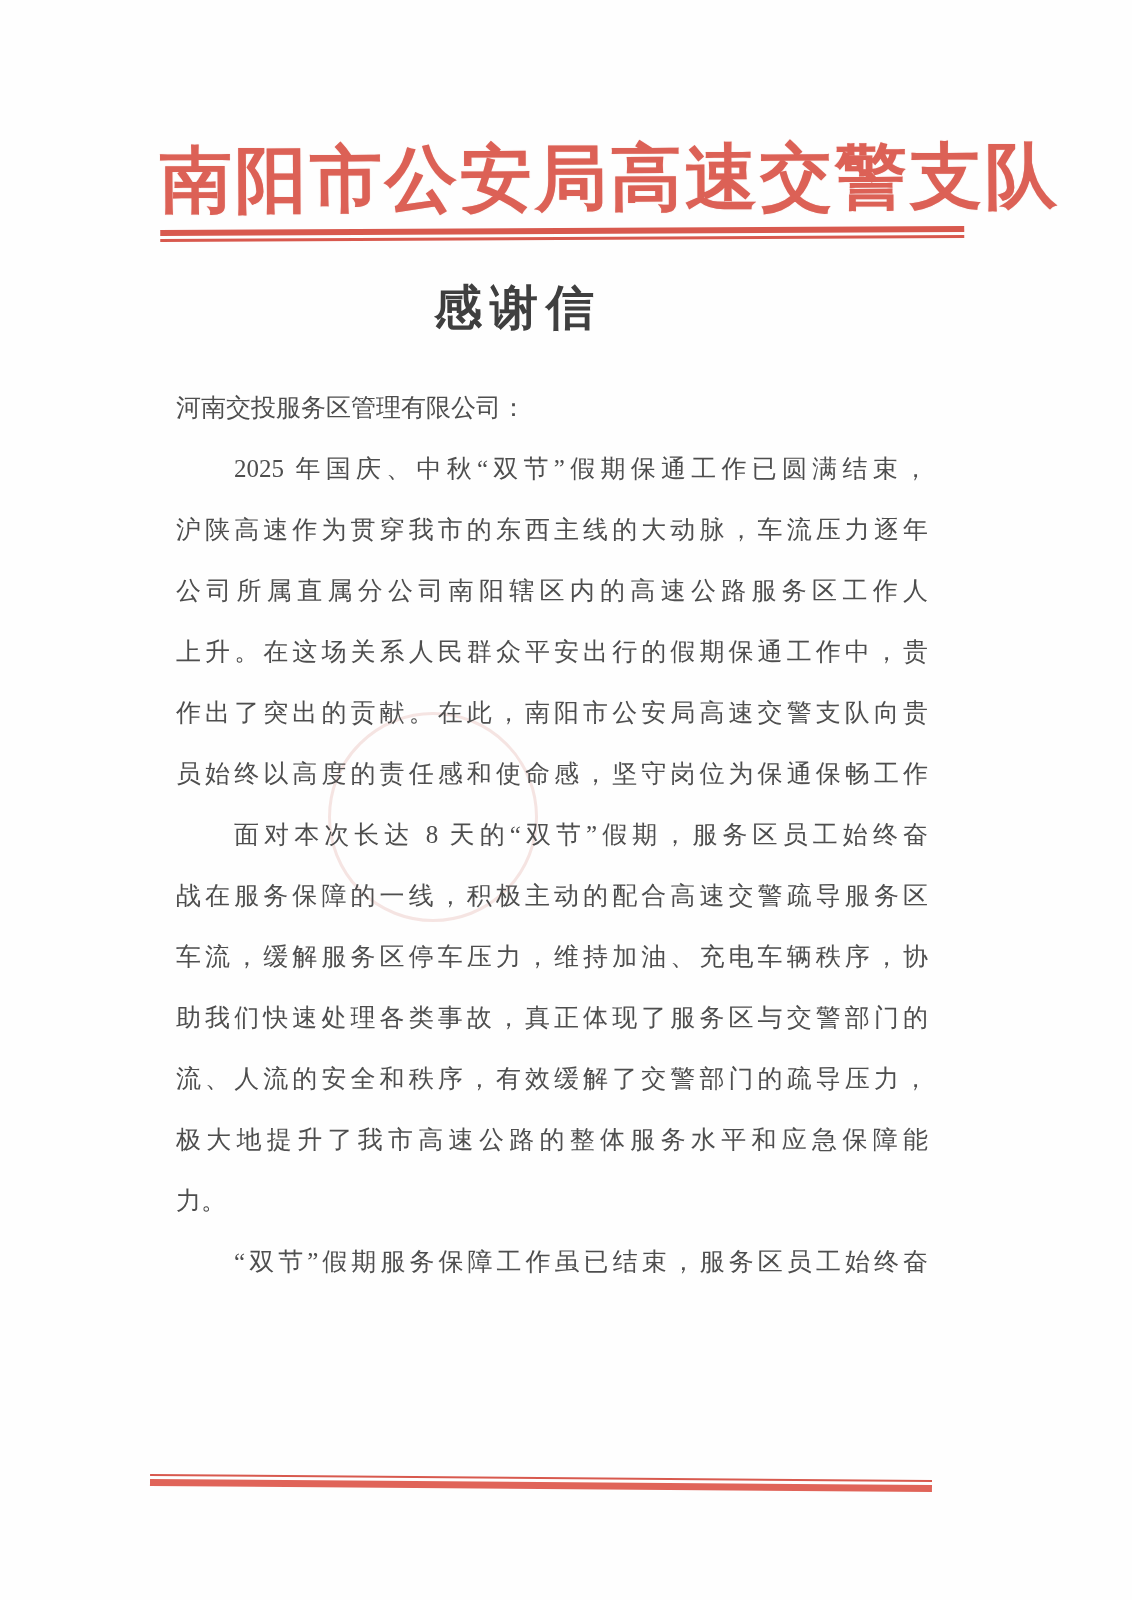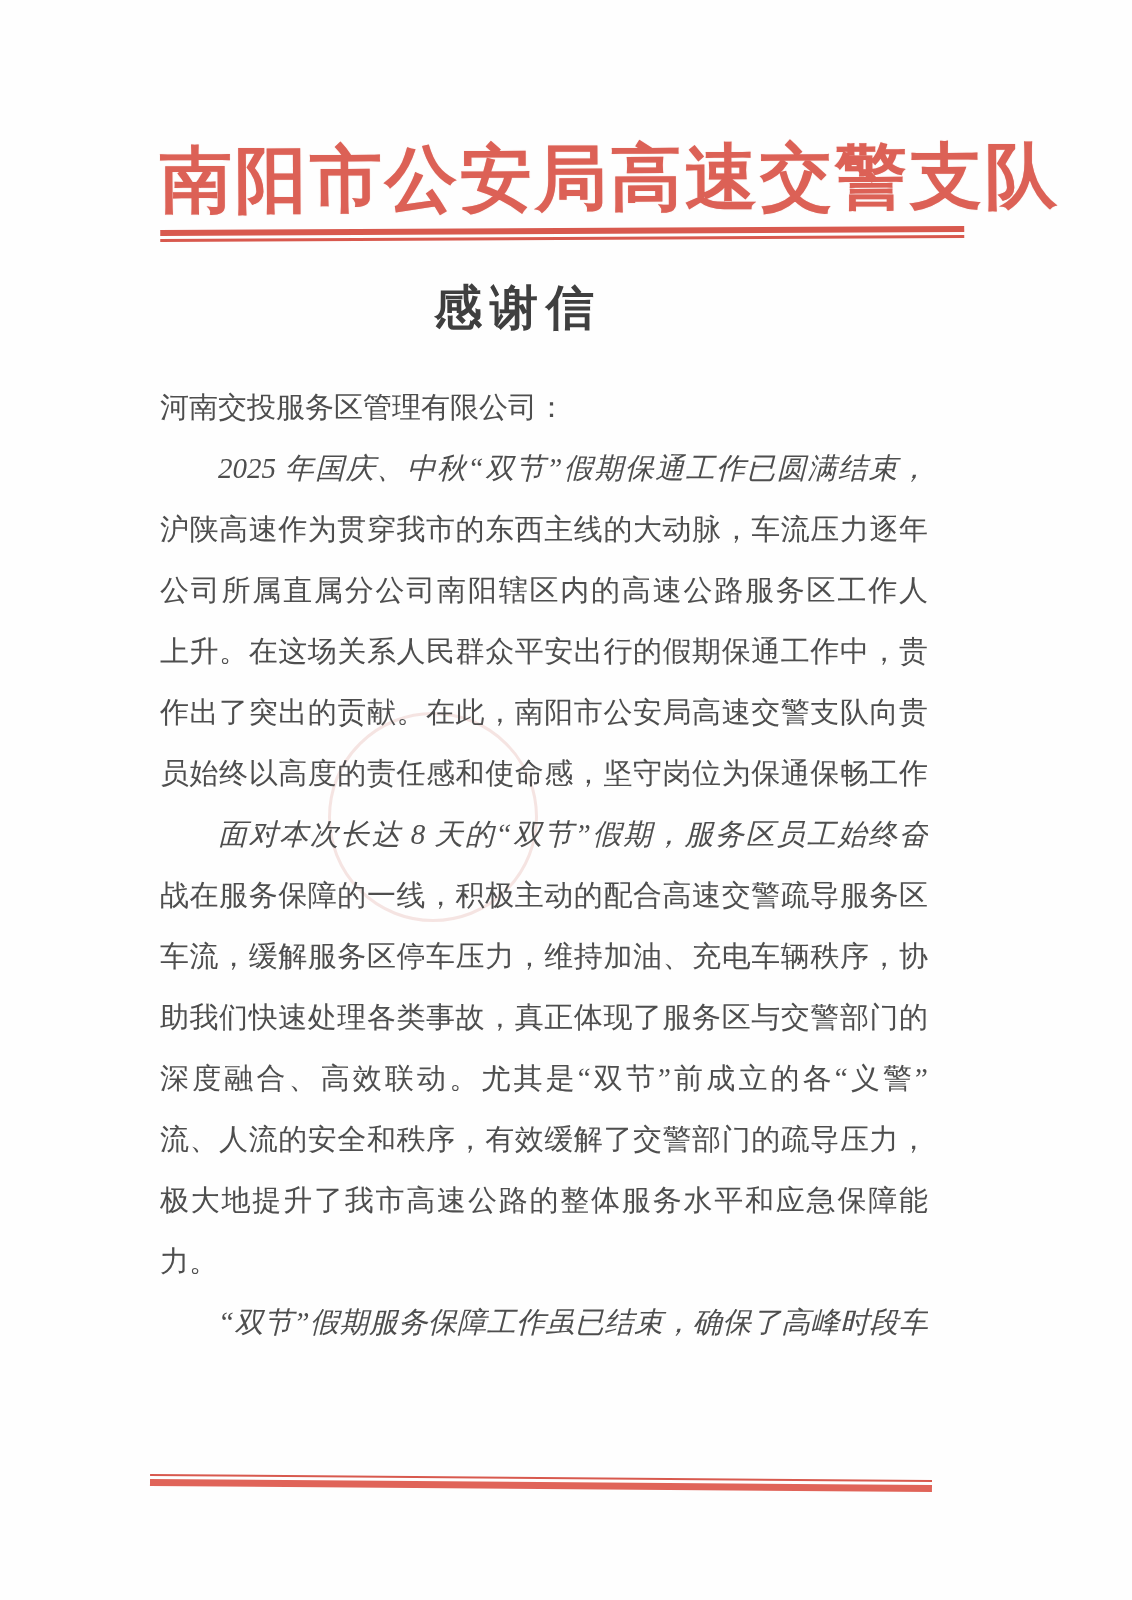--- a/index.html
+++ b/index.html
@@ -34,26 +34,27 @@
     text-align:center;font-size:48px;font-weight:bold;
     color:#3f3f3f;letter-spacing:8px;
   }
 
   
   .body-block{
     position:absolute;left:160px;top:377px;width:768px;
     color:#4e4e4e;
   }
   .line{
-    height:61px;line-height:61px;font-size:29px;
+    height:61px;line-height:61px;font-size:25px;
     text-align:justify;text-align-last:justify;
     overflow:hidden;
+    margin-left:16px;
   }
   .line.left{text-align:left;text-align-last:left;}
-  .line.indent{text-indent:58px;font-style:italic;}
+  .line.indent{text-indent:58px;}
 
   
   .seal{
     position:absolute;left:328px;top:712px;width:204px;height:204px;
     border:3px solid rgba(201,92,82,.16);
     border-radius:50%;
     pointer-events:none;
   }
 
   
@@ -88,25 +89,24 @@
     <div class="line indent">2025 年国庆、中秋“双节”假期保通工作已圆满结束，</div>
     <div class="line">沪陕高速作为贯穿我市的东西主线的大动脉，车流压力逐年</div>
     <div class="line">公司所属直属分公司南阳辖区内的高速公路服务区工作人</div>
     <div class="line">上升。在这场关系人民群众平安出行的假期保通工作中，贵</div>
     <div class="line">作出了突出的贡献。在此，南阳市公安局高速交警支队向贵</div>
     <div class="line">员始终以高度的责任感和使命感，坚守岗位为保通保畅工作</div>
     <div class="line indent">面对本次长达 8 天的“双节”假期，服务区员工始终奋</div>
     <div class="line">战在服务保障的一线，积极主动的配合高速交警疏导服务区</div>
     <div class="line">车流，缓解服务区停车压力，维持加油、充电车辆秩序，协</div>
     <div class="line">助我们快速处理各类事故，真正体现了服务区与交警部门的</div>
-    <div class="line">深度融合、高效联动。尤其是“双节”前成立的各“义警”</div>
     <div class="line">流、人流的安全和秩序，有效缓解了交警部门的疏导压力，</div>
     <div class="line">极大地提升了我市高速公路的整体服务水平和应急保障能</div>
     <div class="line left">力。</div>
-    <div class="line indent">“双节”假期服务保障工作虽已结束，确保了高峰时段车</div>
+    <div class="line indent">“双节”假期服务保障工作虽已结束，服务区员工始终奋</div>
   </div>
 
   <div class="footer-rule">
     <div class="thin"></div>
     <div class="gap"></div>
     <div class="thick"></div>
   </div>
 
 </div>
 

